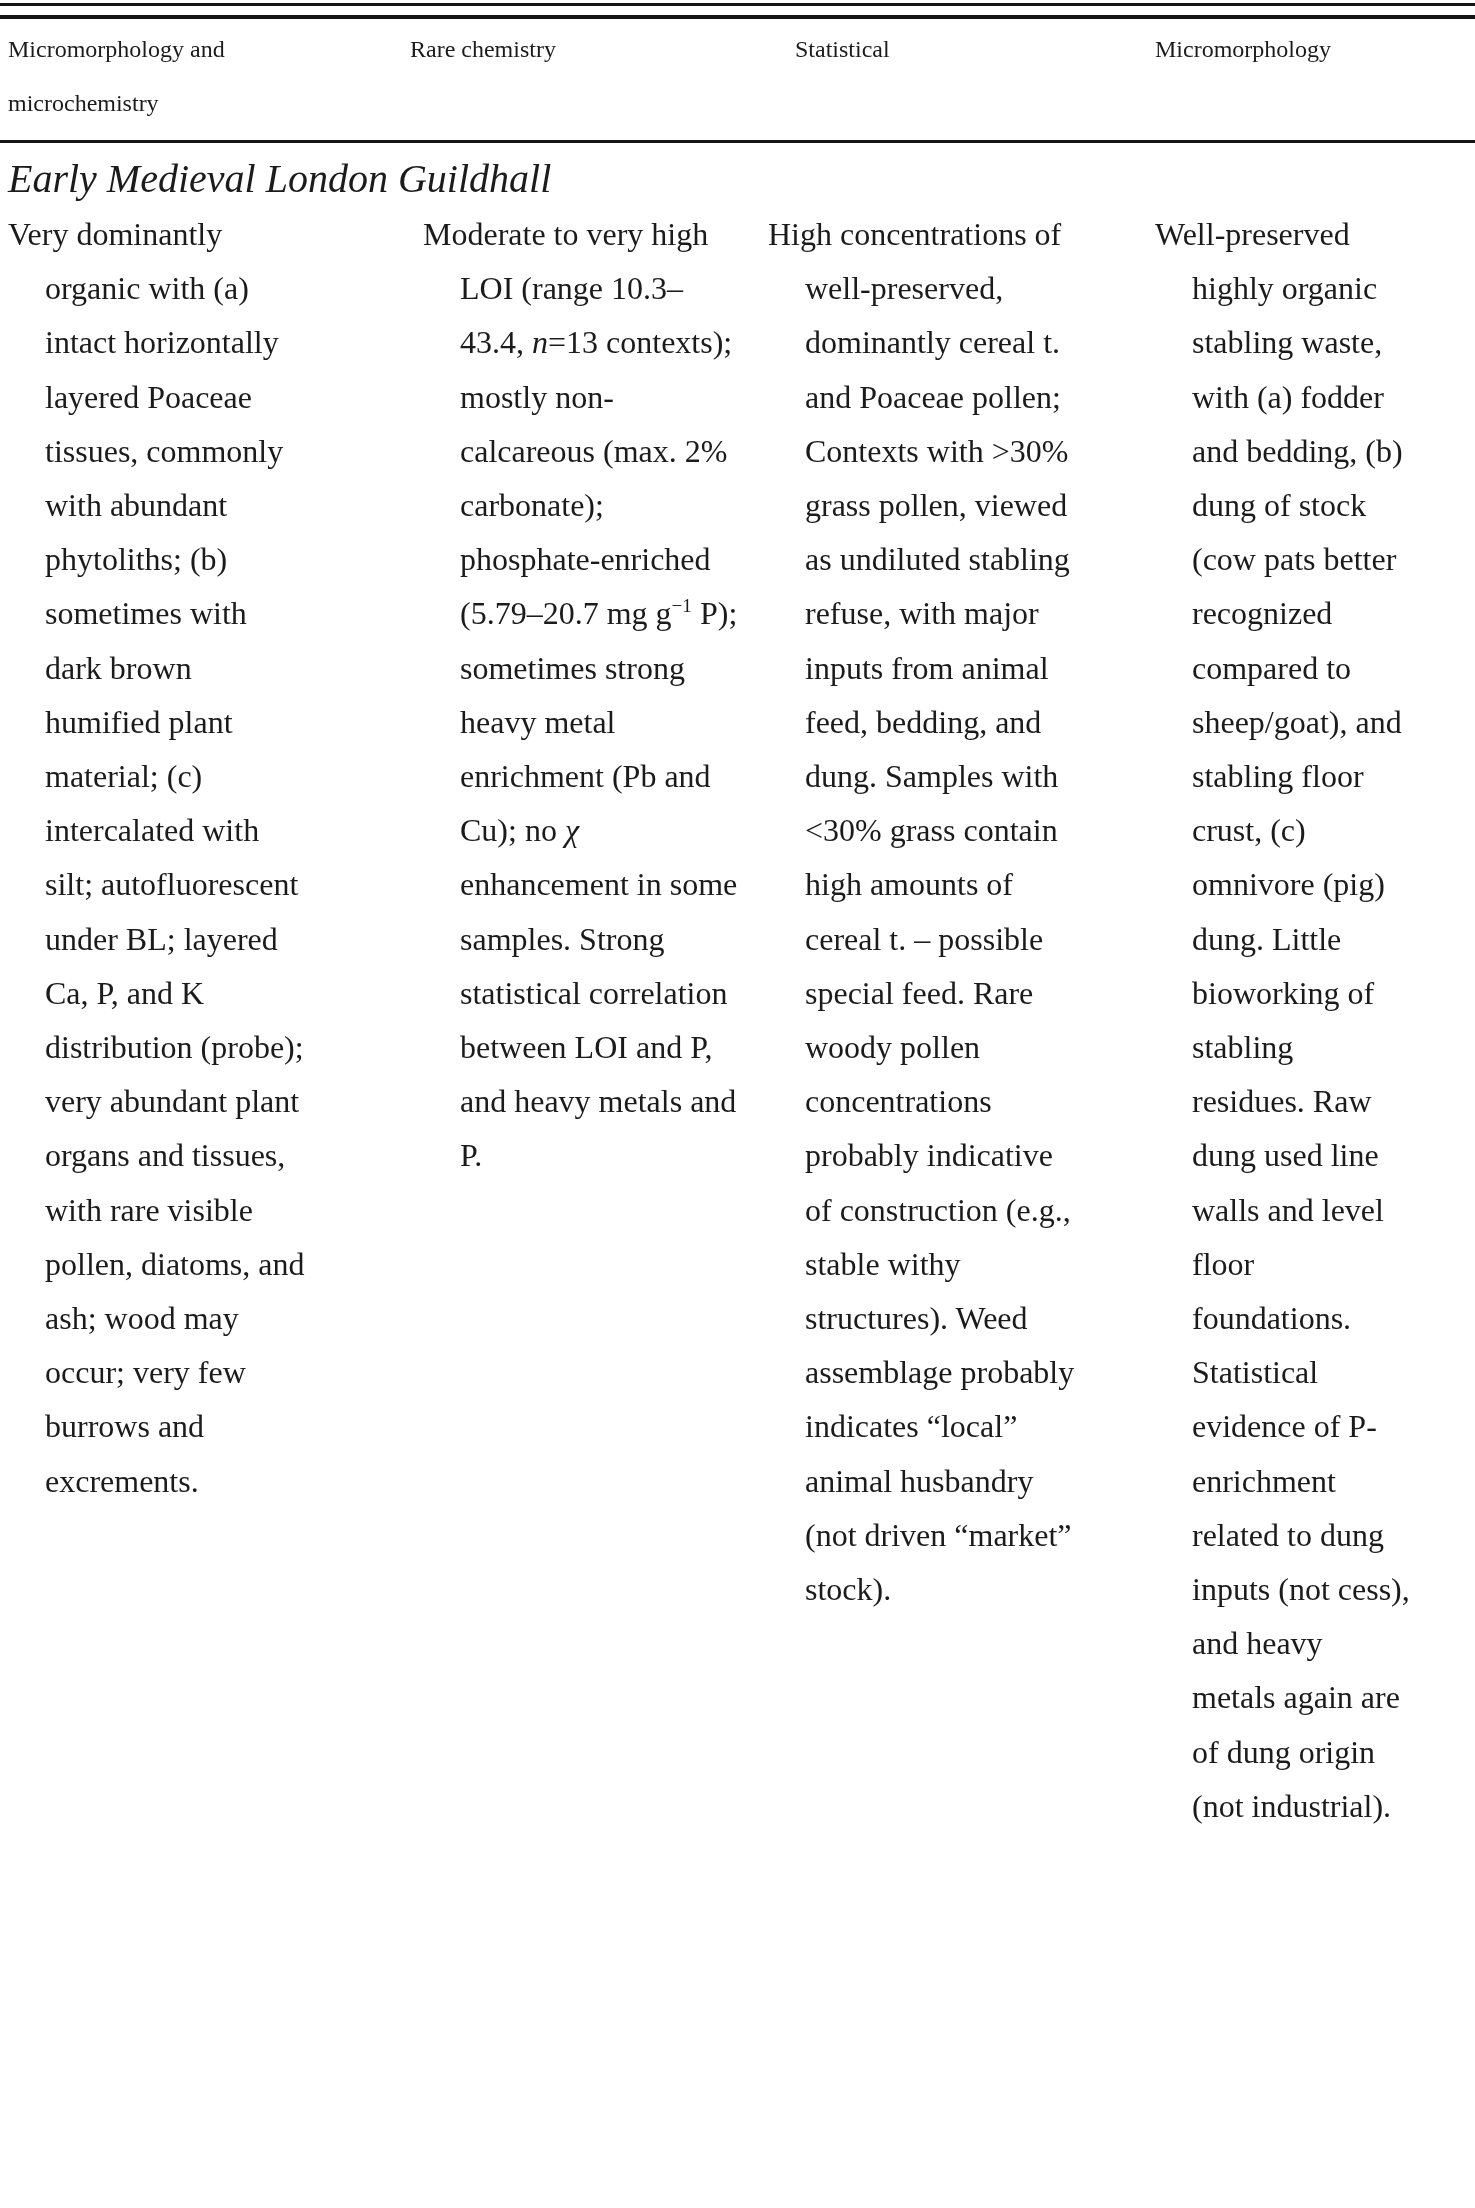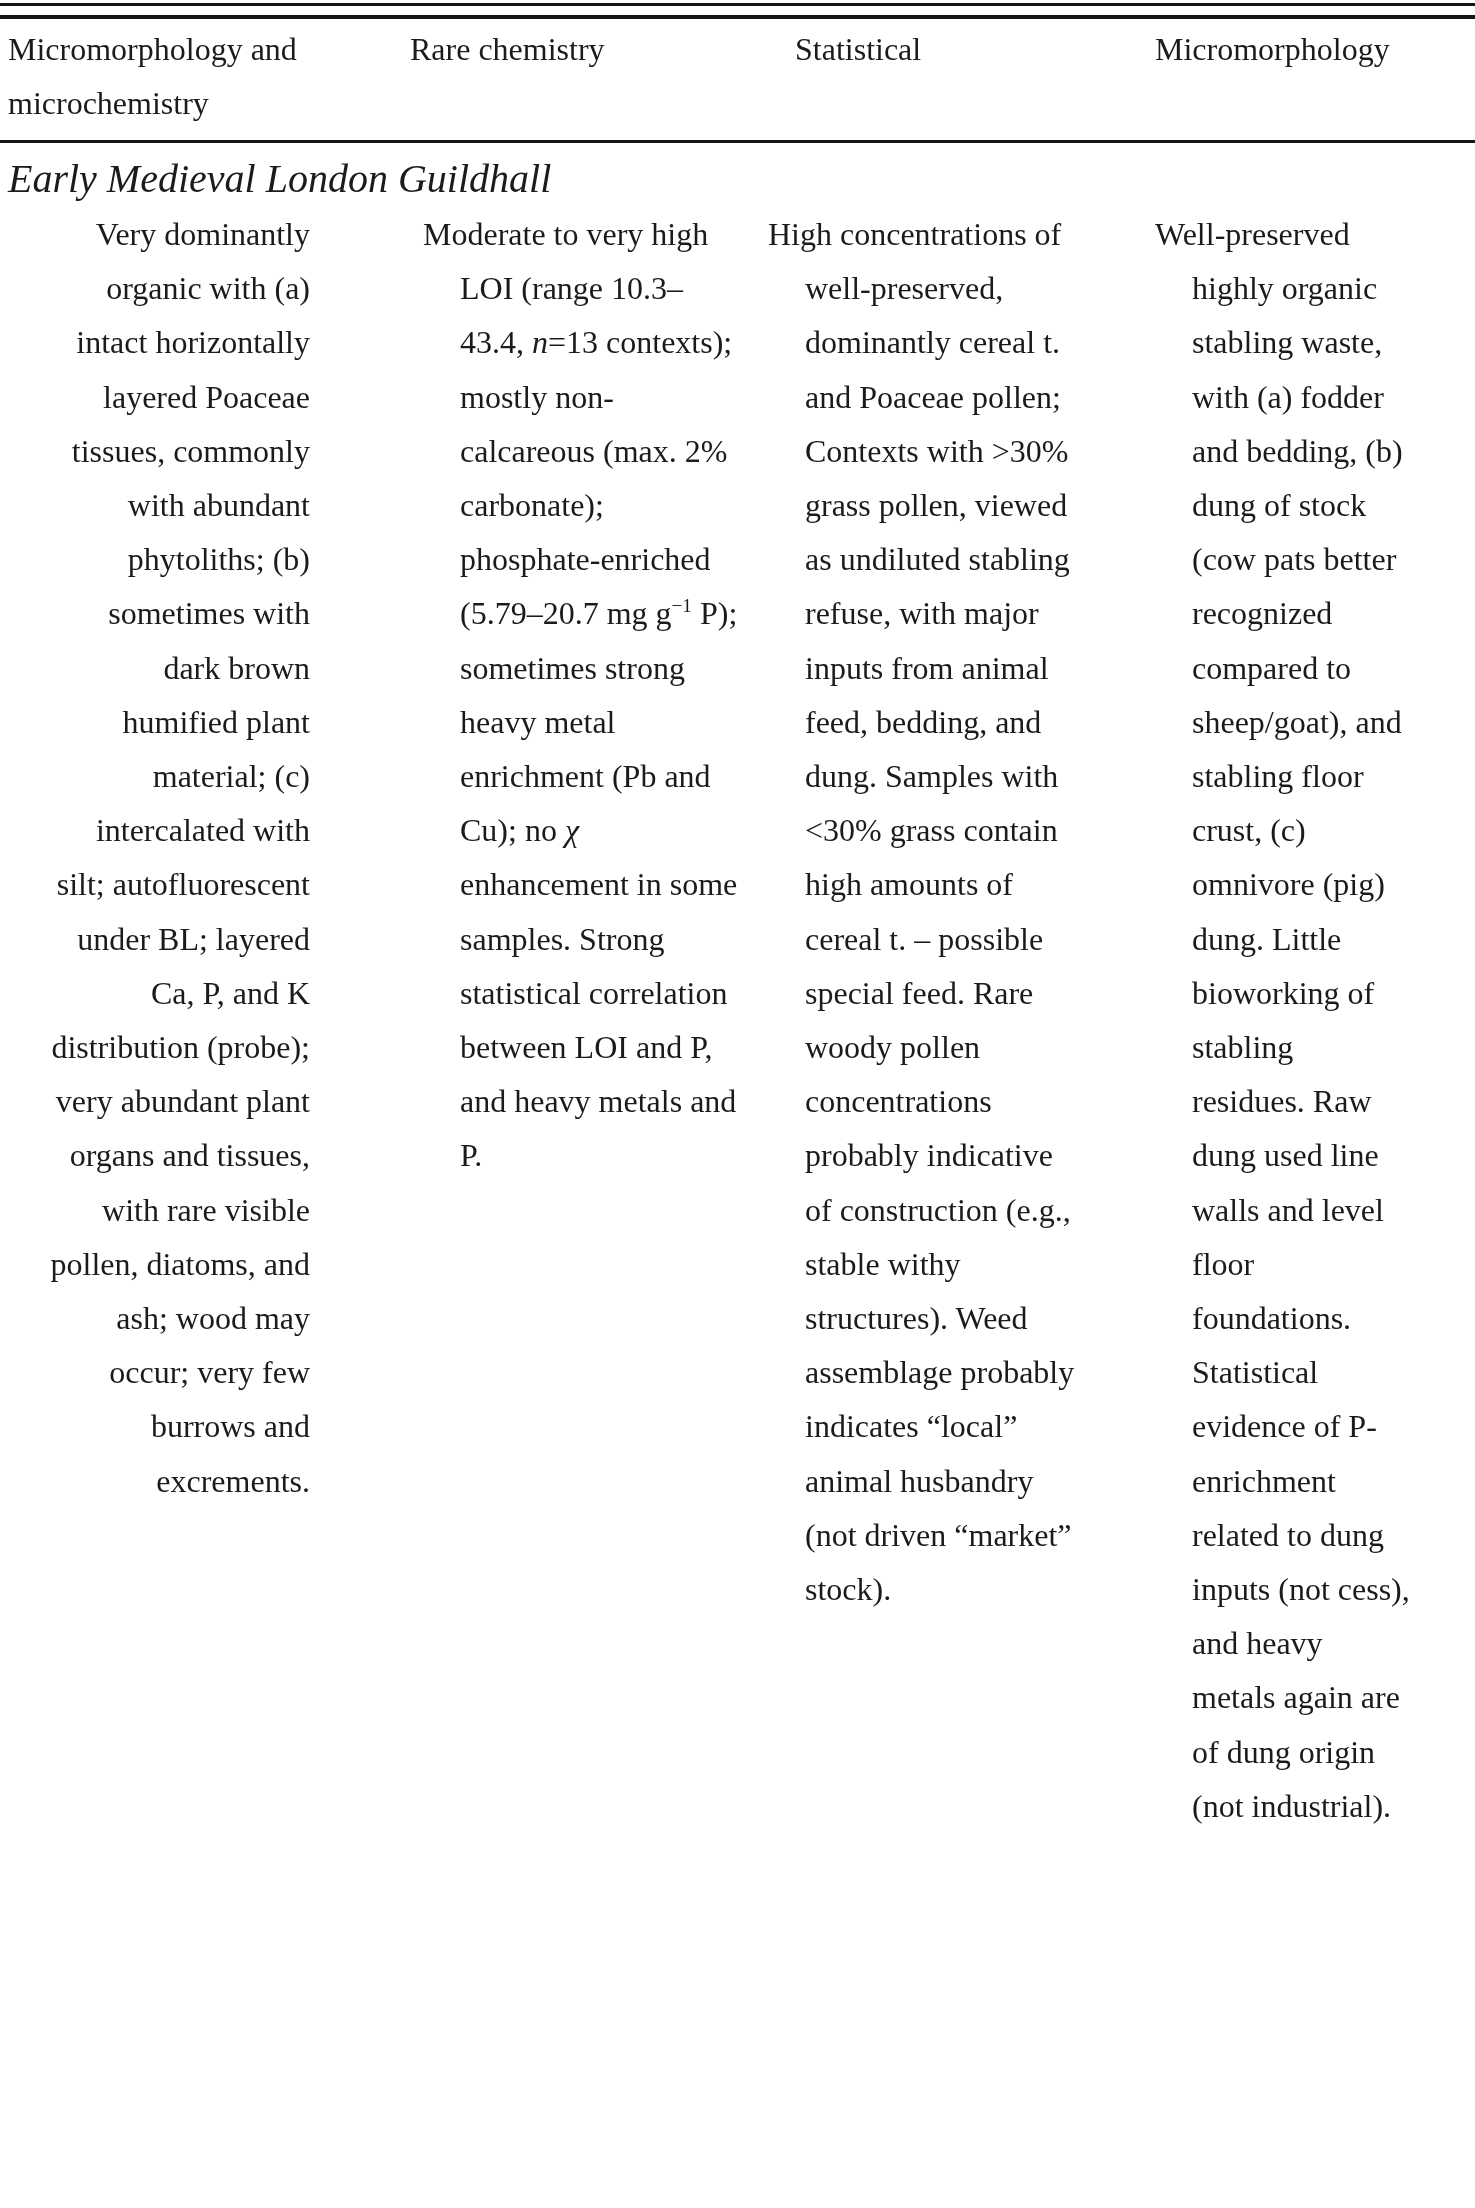--- a/index.html
+++ b/index.html
@@ -21,21 +21,21 @@
     right: 0;
     background: #151515;
   }
   #rule-top-outer  { top: 3px;   height: 3px; }
   #rule-top-inner  { top: 15px;  height: 4px; }
   #rule-header     { top: 140px; height: 3px; }
 
   .hcell {
     position: absolute;
     top: 22px;
-    font-size: 32px;
+    font-size: 24px;
     line-height: 54px;
   }
   .h0 { left: 8px;    width: 300px; }
   .h1 { left: 410px;  width: 330px; }
   .h2 { left: 795px;  width: 330px; }
   .h3 { left: 1155px; width: 300px; }
 
   .section-title {
     position: absolute;
     left: 8px;
@@ -45,21 +45,21 @@
     line-height: 54px;
     font-style: italic;
   }
 
   .bcol {
     position: absolute;
     top: 207px;
     font-size: 32px;
     line-height: 54.2px;
   }
-  .c0 { left: 8px;    width: 302px; text-align: right; }
+  .c0 { left: 8px;    width: 302px; }
   .c1 { left: 423px;  width: 318px; }
   .c2 { left: 768px;  width: 312px; }
   .c3 { left: 1155px; width: 258px; }
 
   .bcol p {
     margin: 0;
     padding-left: 37px;
     text-indent: -37px;
   }
   .it  { font-style: italic; }

